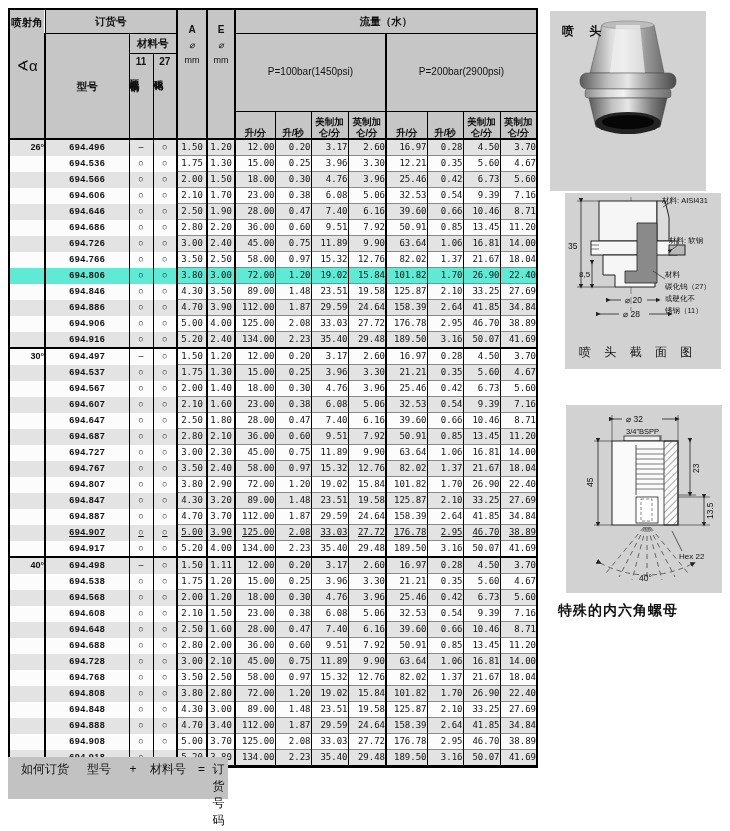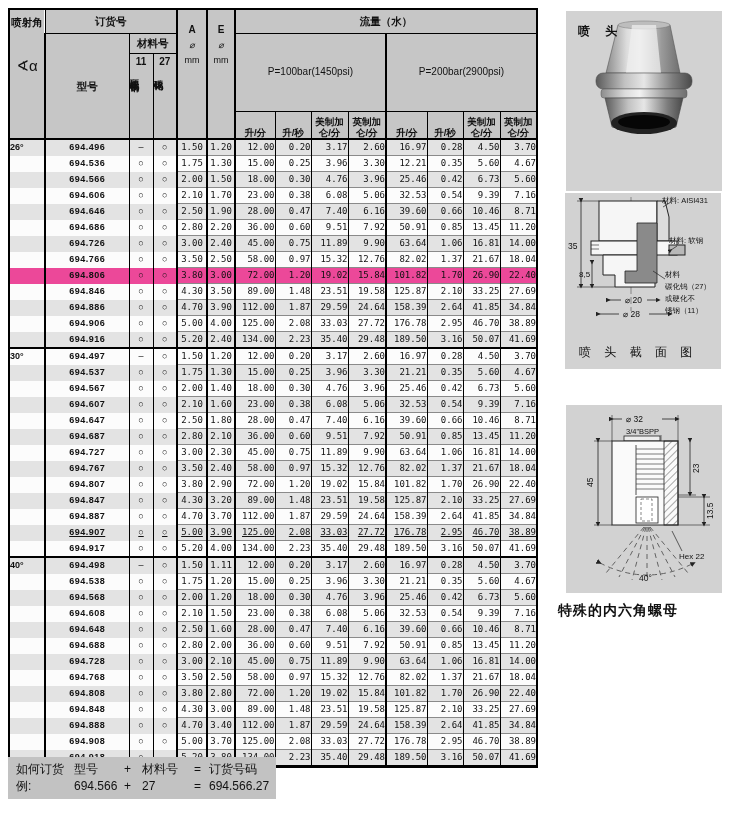--- a/index.html
+++ b/index.html
@@ -23,41 +23,41 @@
   .ae-mm{display:block;padding-top:3px;font-size:9px;font-weight:normal;}
   th.p-h{font-weight:normal;font-size:10px;}
   th.mat-h{vertical-align:top;}
   .matno{font-size:10px;padding-top:2px;}
   .vert{writing-mode:vertical-rl;text-orientation:upright;font-size:9.5px;line-height:11px;margin-top:4px;font-weight:bold;letter-spacing:1px;}
   th.unit{vertical-align:bottom;font-size:9.5px;line-height:11px;white-space:pre-line;padding-bottom:2px;}
 
   #tbody td{height:15px;line-height:15px;font-size:9px;border-left:1px solid #000;}
   #tbody tr:nth-child(odd){background:#e3e3e3;}
   #tbody tr:nth-child(even){background:#fcfcfc;}
-  td.angle{font-weight:bold;font-size:11px;text-align:left;font-family:"Liberation Sans",sans-serif;}
+  td.angle{font-weight:bold;font-size:11px;text-align:right;font-family:"Liberation Sans",sans-serif;}
   td.model{font-weight:bold;font-size:9.5px;text-align:center;letter-spacing:0.5px;}
   td.mat{text-align:center;font-size:9px;}
   td.ae{text-align:center;font-family:"DejaVu Sans Mono",monospace;border-top:1px solid #8a8a8a;}
   td.num{text-align:right;padding-right:4px;font-family:"DejaVu Sans Mono",monospace;border-top:1px solid #8a8a8a;}
   tr.gstart td{border-top:2px solid #000 !important;}
 
   
   .panel{position:absolute;background:#d2d2d2;}
-  #panel-photo{left:566px;top:11px;width:156px;height:180px;}
+  #panel-photo{left:550px;top:11px;width:156px;height:180px;}
   #panel-section{left:565px;top:193px;width:156px;height:176px;}
   #panel-nut{left:566px;top:405px;width:156px;height:188px;}
   .photo-label{position:absolute;left:12px;top:12px;font-weight:bold;font-size:12px;letter-spacing:6px;}
   .section-caption{position:absolute;left:14px;bottom:8px;font-weight:normal;font-size:12px;letter-spacing:5px;}
   .nut-caption{position:absolute;left:558px;top:602px;font-weight:bold;font-size:14px;letter-spacing:1px;}
   svg text{font-family:"Liberation Sans",sans-serif;}
 
   
   .note{position:absolute;left:10px;top:740px;font-size:11px;font-weight:bold;}
   .note span{margin-right:26px;}
-  .obox{position:absolute;left:8px;top:757px;width:268px;height:42px;background:#c2c2c2;padding:4px 0 0 8px;box-sizing:border-box;}
+  .obox{position:absolute;left:8px;top:757px;width:220px;height:42px;background:#c2c2c2;padding:4px 0 0 8px;box-sizing:border-box;text-align:center;}
   .oline{display:grid;grid-template-columns:58px 50px 18px 52px 15px auto;font-size:12px;line-height:17px;}
 </style>
 </head>
 <body>
 
 <div class="page">
 
   <table class="spec">
     <colgroup>
       <col style="width:36px">
@@ -247,21 +247,21 @@
           <td class="ae thickL">2.50</td>
           <td class="num thickL">58.00</td>
           <td class="num">0.97</td>
           <td class="num">15.32</td>
           <td class="num">12.76</td>
           <td class="num thickL">82.02</td>
           <td class="num">1.37</td>
           <td class="num">21.67</td>
           <td class="num">18.04</td>
         </tr>
-        <tr style="background: #ec4899;">
+        <tr style="background: #5eead4;">
           <td class="angle"></td>
           <td class="model thickL">694.806</td>
           <td class="mat">○</td>
           <td class="mat">○</td>
           <td class="ae thickL">3.80</td>
           <td class="ae thickL">3.00</td>
           <td class="num thickL">72.00</td>
           <td class="num">1.20</td>
           <td class="num">19.02</td>
           <td class="num">15.84</td>

